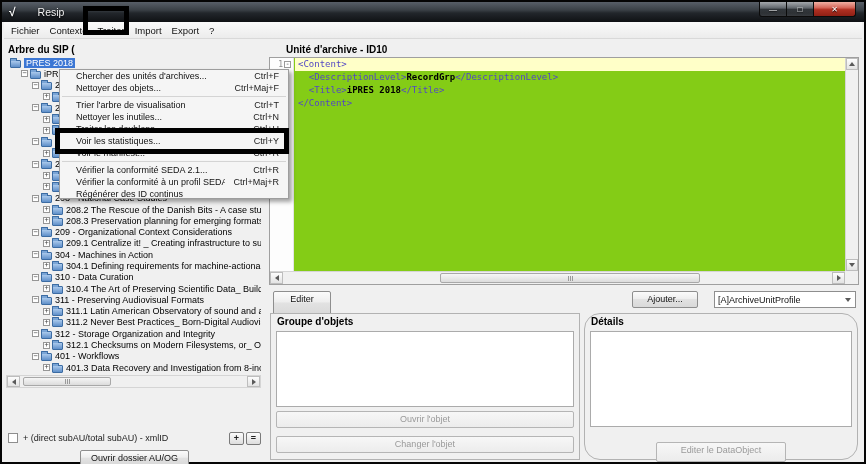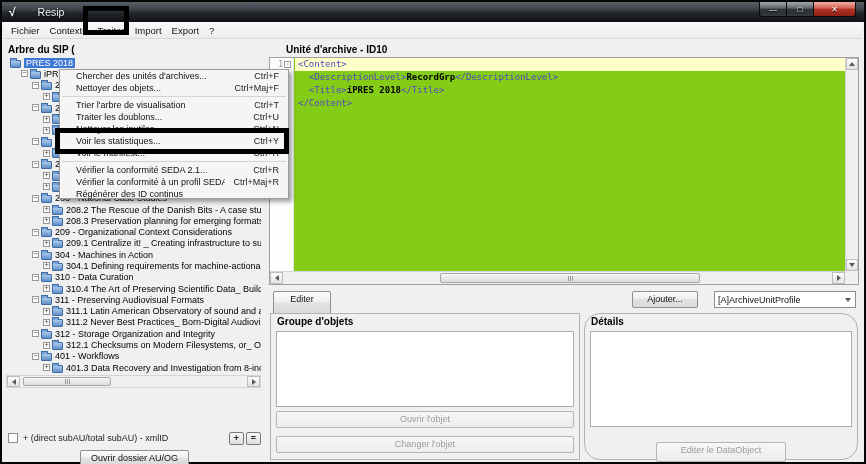--- a/index.html
+++ b/index.html
@@ -405,28 +405,28 @@
         <span class="mi-short">Ctrl+Maj+F</span>
       </div>
       <div class="msep">
         <div></div>
       </div>
       <div class="mi">
         <span class="mi-label">Trier l'arbre de visualisation</span>
         <span class="mi-short">Ctrl+T</span>
       </div>
       <div class="mi">
+        <span class="mi-label">Nettoyer les inutiles...</span>
+        <span class="mi-short">Ctrl+N</span>
+      </div>
+      <div class="mi">
         <span class="mi-label">Traiter les doublons...</span>
         <span class="mi-short">Ctrl+U</span>
       </div>
       <div class="mi">
-        <span class="mi-label">Nettoyer les inutiles...</span>
-        <span class="mi-short">Ctrl+N</span>
-      </div>
-      <div class="mi">
         <span class="mi-label">Voir les statistiques...</span>
         <span class="mi-short">Ctrl+Y</span>
       </div>
       <div class="mi">
         <span class="mi-label">Voir le manifest...</span>
         <span class="mi-short">Ctrl+R</span>
       </div>
       <div class="msep">
         <div></div>
       </div>

